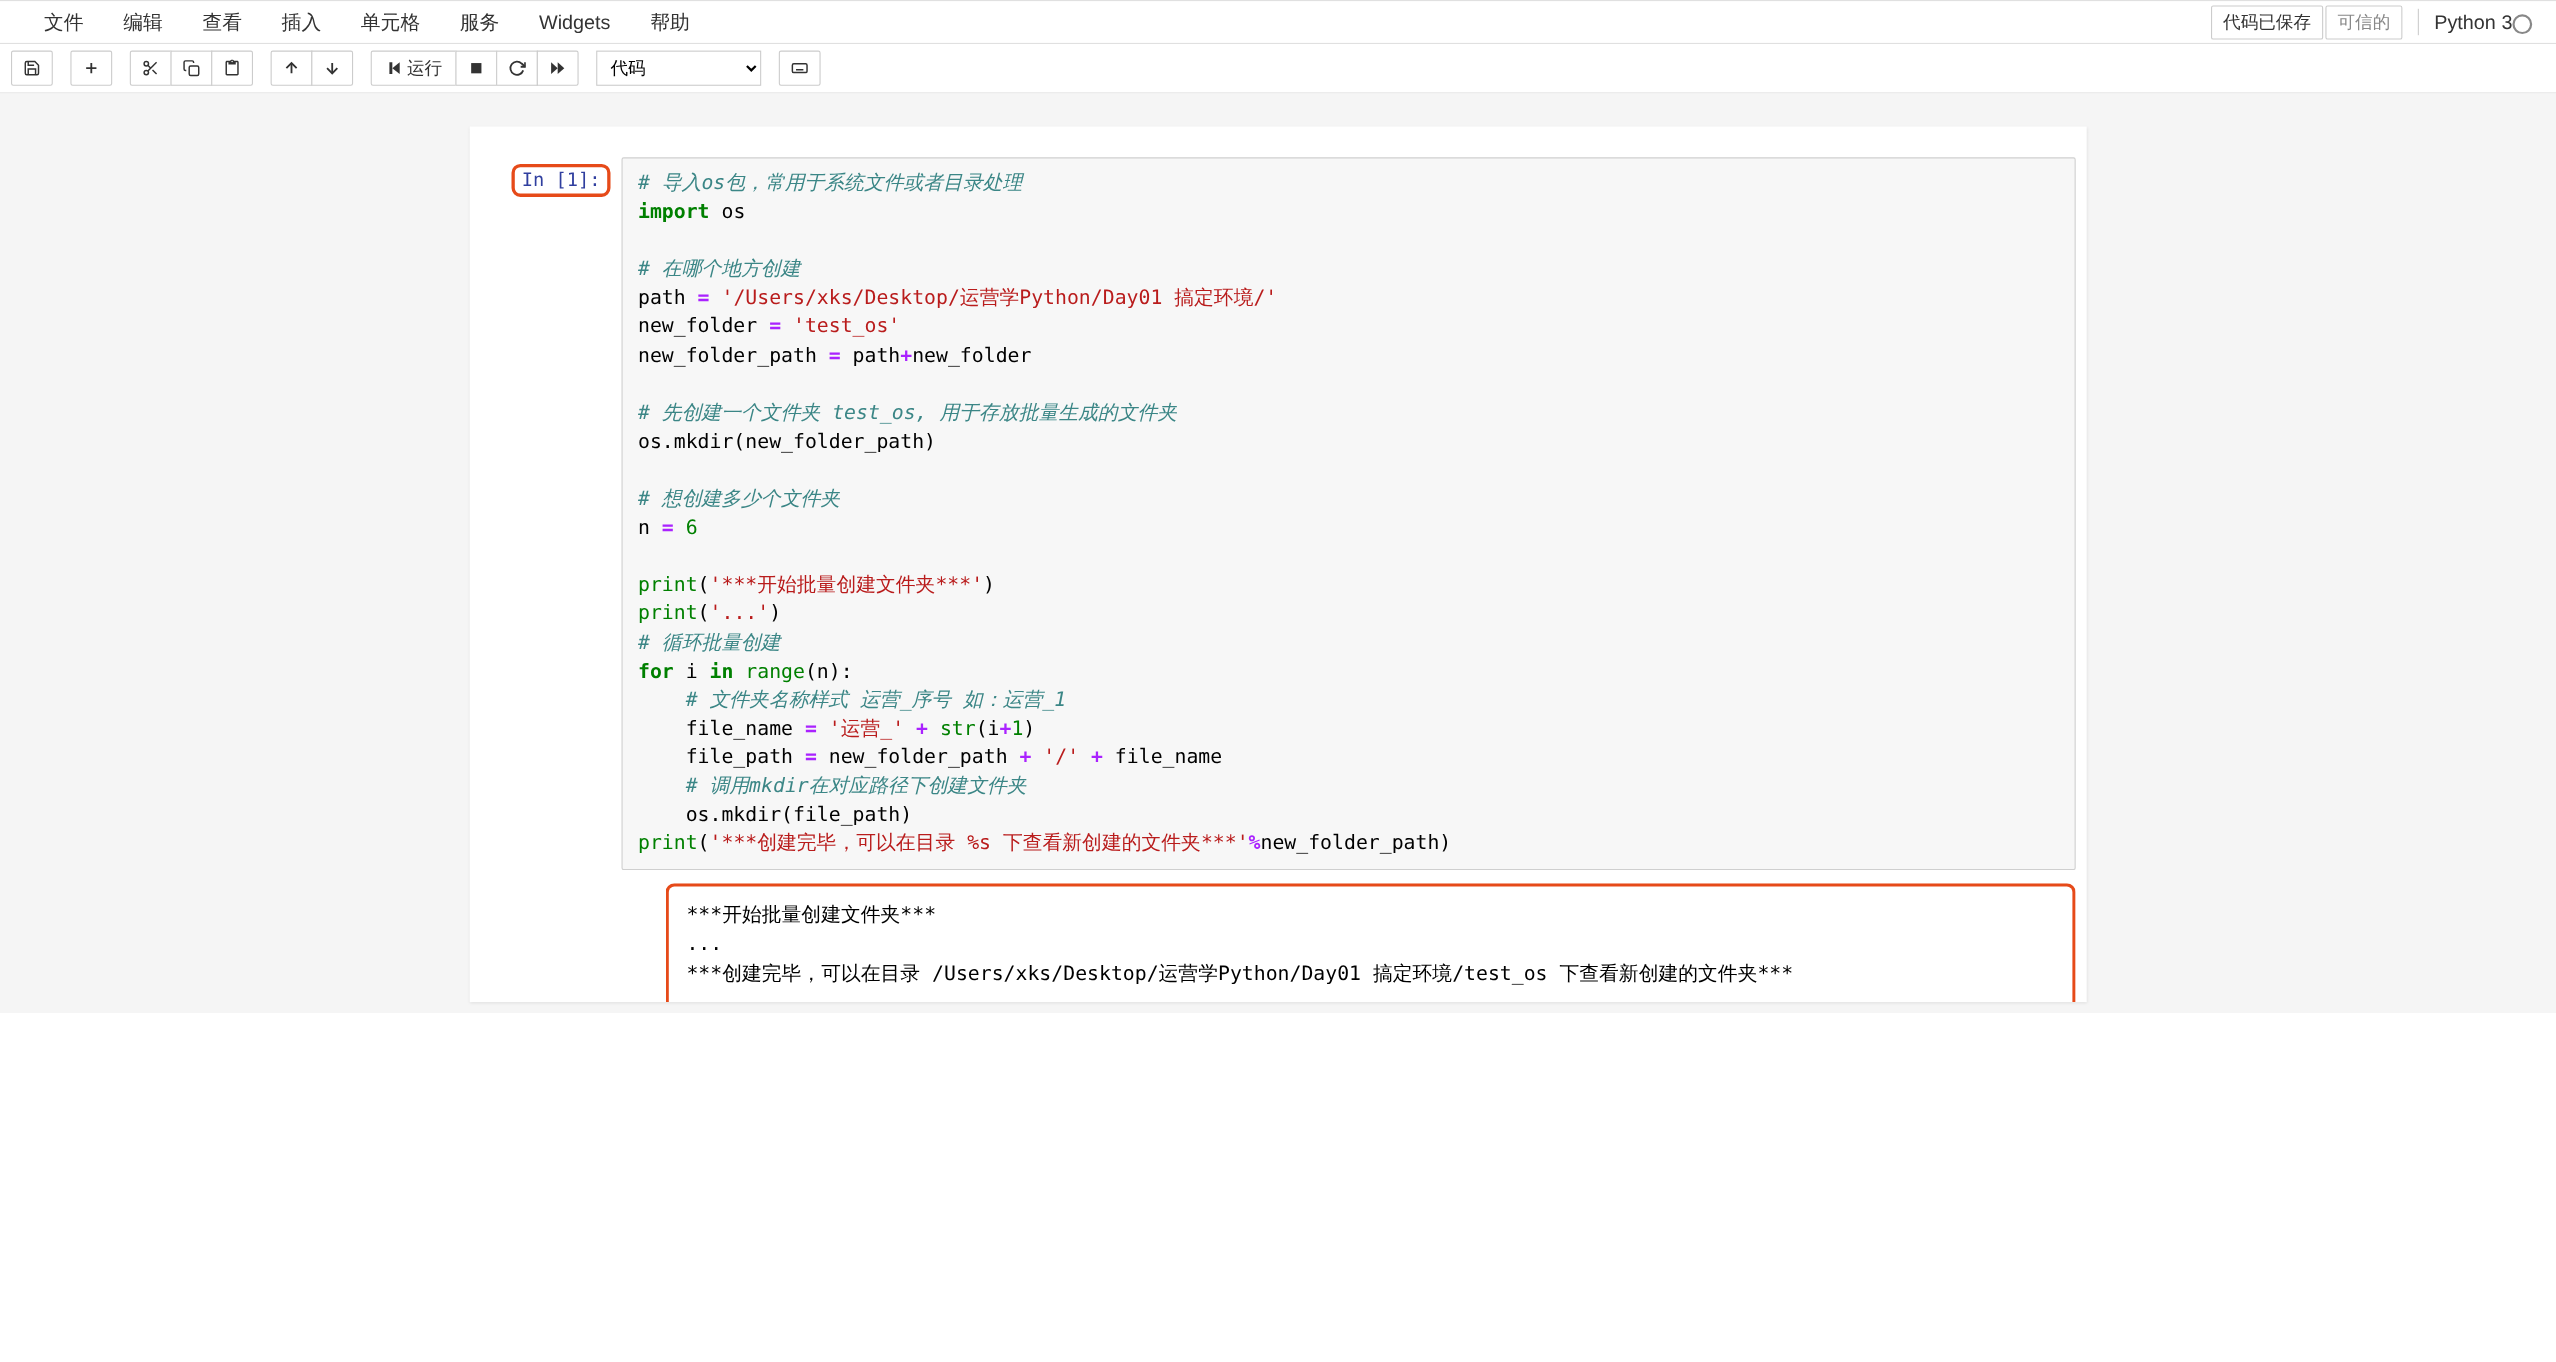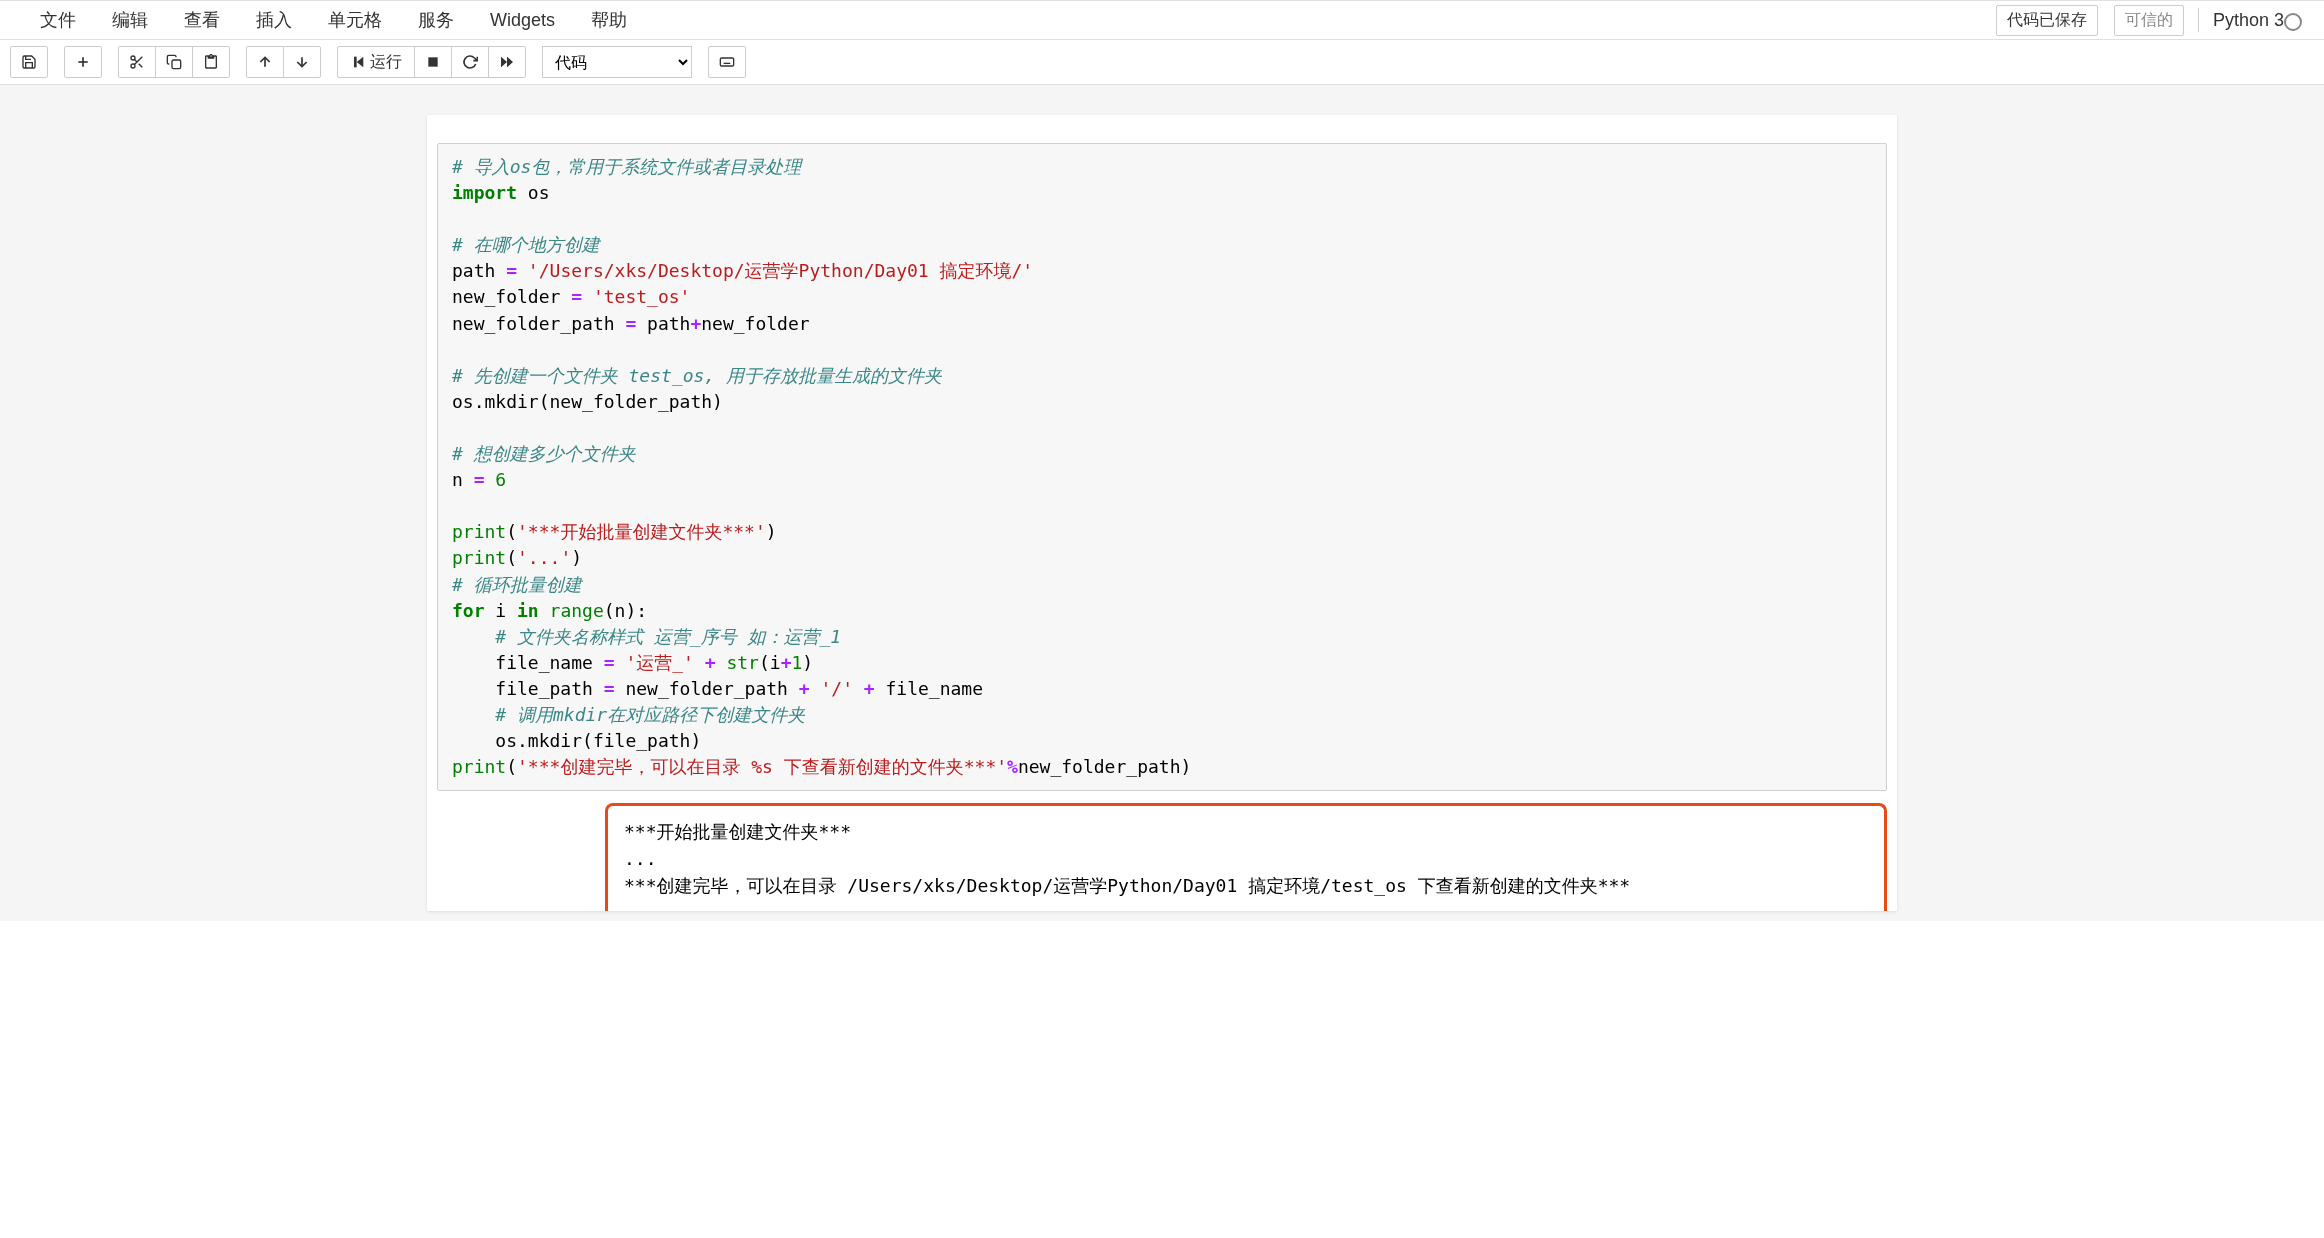--- a/index.html
+++ b/index.html
@@ -26,21 +26,21 @@
   color: #333;
   cursor: pointer;
 }
 .menubar .spacer { flex: 1; }
 .menubar .status-saved {
   border: 1px solid #ccc;
   padding: 4px 10px;
   font-size: 16px;
   color: #333;
   border-radius: 2px;
-  margin-right: 16px;
+  margin-right: 2px;
 }
 .menubar .status-trusted {
   border: 1px solid #ccc;
   padding: 4px 10px;
   font-size: 16px;
   color: #888;
   border-radius: 2px;
 }
 .menubar .divider {
   width: 1px; height: 24px; background: #ccc; margin: 0 14px;
@@ -282,20 +282,23 @@
         <line x1="14" y1="10" x2="14" y2="10"></line>
         <line x1="18" y1="10" x2="18" y2="10"></line>
         <line x1="7" y1="14" x2="17" y2="14"></line>
       </svg>
   </button>
 </div>
 
 <div class="notebook-bg">
   <div class="notebook">
     <div class="cell">
+      <div class="prompt">
+        <span class="prompt-highlight">In [1]:</span>
+      </div>
       <div class="input-area"><span class="cm-comment"># 导入os包，常用于系统文件或者目录处理</span>
 <span class="cm-keyword">import</span><span class="cm-var"> os</span>
 
 <span class="cm-comment"># 在哪个地方创建</span>
 <span class="cm-var">path </span><span class="cm-op">=</span><span class="cm-string"> '/Users/xks/Desktop/运营学Python/Day01 搞定环境/'</span>
 <span class="cm-var">new_folder </span><span class="cm-op">=</span><span class="cm-string"> 'test_os'</span>
 <span class="cm-var">new_folder_path </span><span class="cm-op">=</span><span class="cm-var"> path</span><span class="cm-op">+</span><span class="cm-var">new_folder</span>
 
 <span class="cm-comment"># 先创建一个文件夹 test_os, 用于存放批量生成的文件夹</span>
 <span class="cm-var">os.mkdir(new_folder_path)</span>

